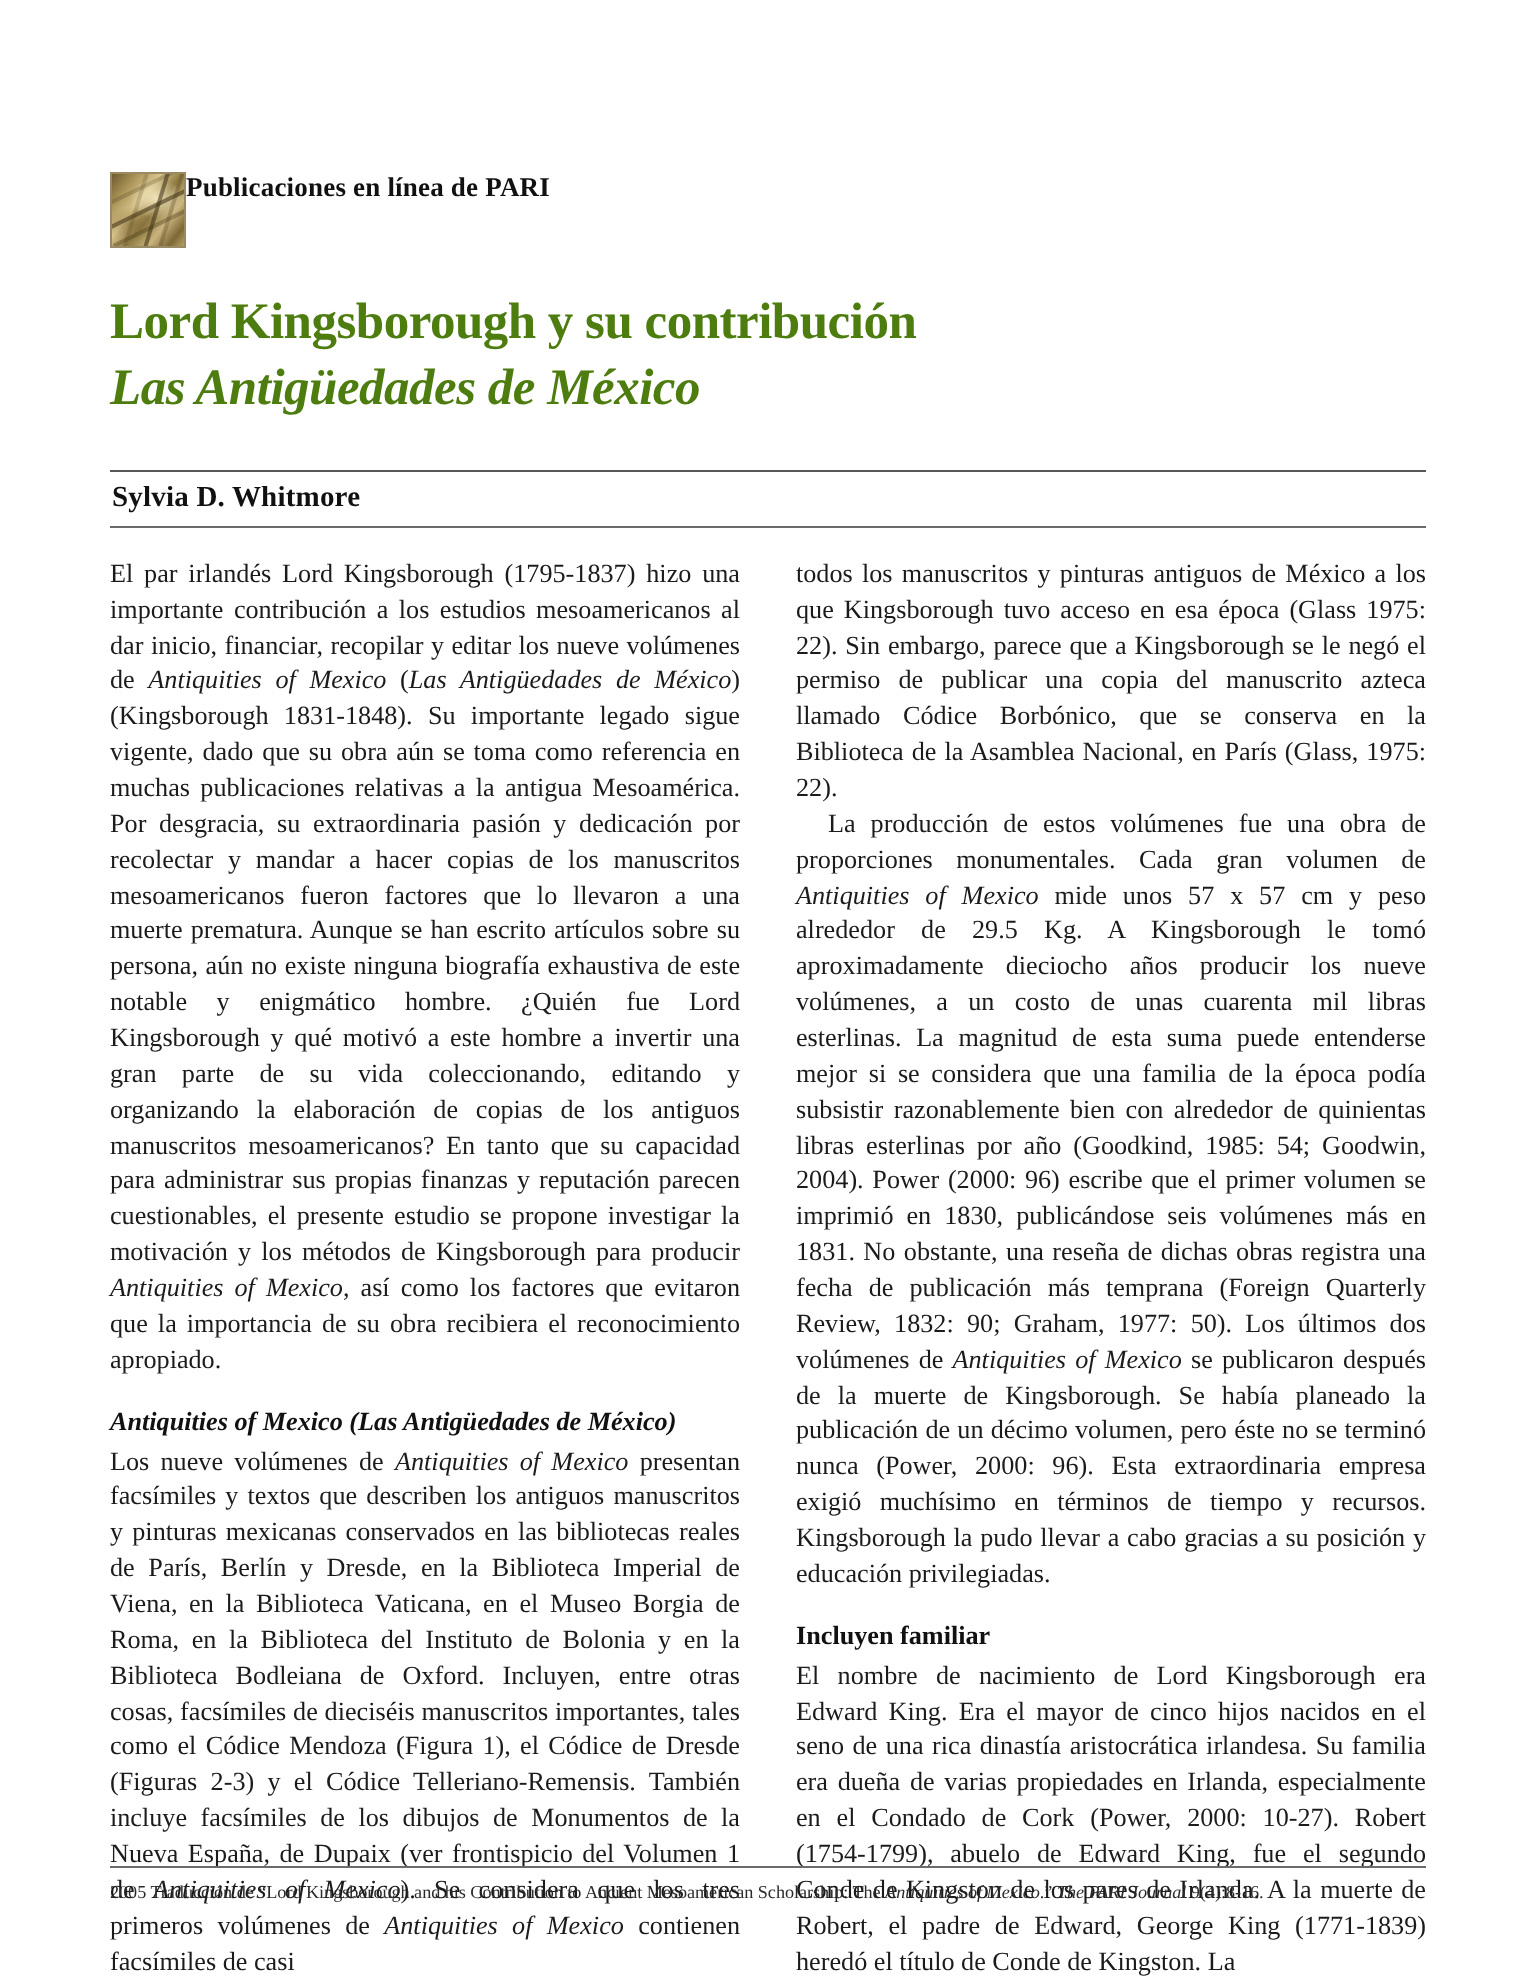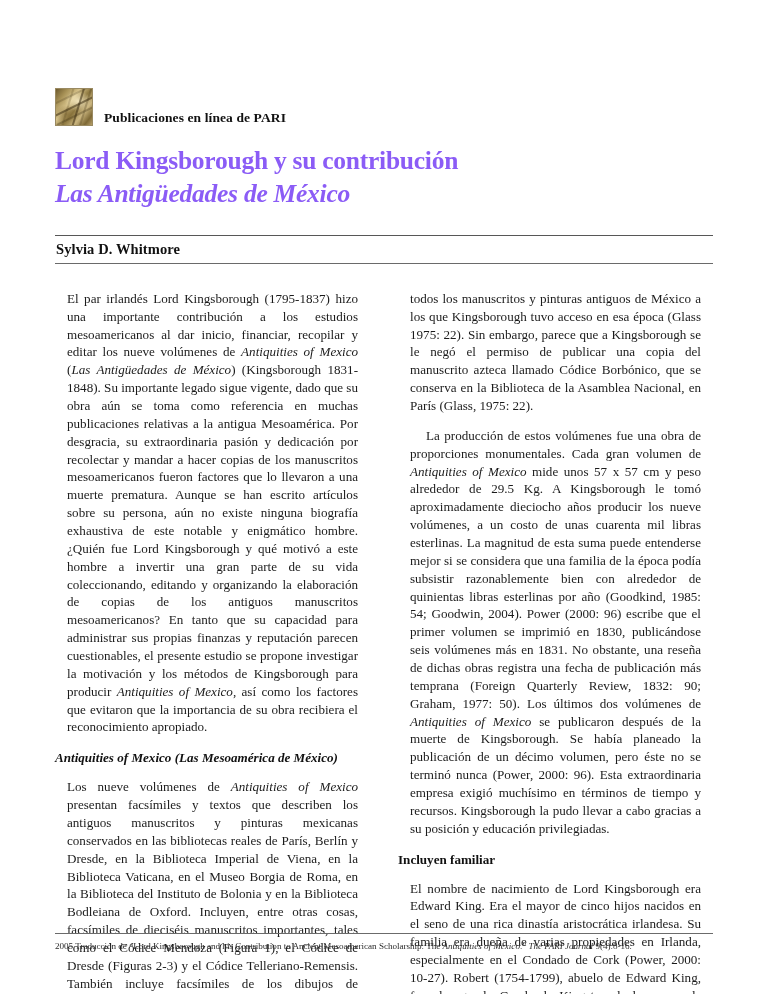--- a/index.html
+++ b/index.html
@@ -21,22 +21,21 @@
     left: 0; top: 0;
     width: 768px;
     height: 994px;
     box-sizing: border-box;
     padding: 86px 55px 0 55px;
   }
 
   
   .masthead {
     display: flex;
-    align-items: flex-end;
-    gap: 11px;
+    align-items: flex-start;
     height: 40px;
     margin-bottom: 19px;
   }
   .logo-mark {
     width: 38px;
     height: 38px;
     flex: 0 0 38px;
     border: 1px solid #9a8a62;
     box-sizing: border-box;
     background:
@@ -76,21 +75,21 @@
     letter-spacing: .1px;
     color: #111111;
   }
 
   
   .doc-title {
     font-size: 25.5px;
     font-weight: bold;
     line-height: 1.29;
     letter-spacing: -.25px;
-    color: #8b5cf6;
+    color: #4d7c0f;
     margin: 0 0 22px 0;
   }
   .doc-title .ln { display: block; }
   .doc-title .ln.ital { font-style: italic; }
 
   
   .rule {
     border: 0;
     border-top: 1px solid #575757;
     margin: 0;
@@ -113,21 +112,21 @@
     margin-top: 14px;
     display: flex;
     gap: 28px;
     align-items: flex-start;
   }
   .col {
     width: 315px;
     flex: 0 0 315px;
   }
   .col p {
-    margin: 12px;
+    margin: 0;
     font-size: 13.1px;
     line-height: 1.365;
     text-align: justify;
     text-justify: inter-word;
     hyphens: auto;
     color: #1b1b1b;
   }
   .col p.indent { text-indent: 16px; }
   .col h2 {
     font-size: 13.1px;
@@ -179,21 +178,21 @@
     <hr class="rule">
     <div class="author-name">Sylvia D. Whitmore</div>
     <hr class="rule thin">
   </div>
 
   <div class="columns">
 
     <div class="col">
       <p><span>El par irlandés Lord Kingsborough (1795-1837) hizo una importante contribución a los estudios mesoamericanos al dar inicio, financiar, recopilar y editar los nueve volúmenes de </span><span class="it">Antiquities of Mexico</span><span> (</span><span class="it">Las Antigüedades de México</span><span>) (Kingsborough 1831-1848). Su importante legado sigue vigente, dado que su obra aún se toma como referencia en muchas publicaciones relativas a la antigua Mesoamérica. Por desgracia, su extraordinaria pasión y dedicación por recolectar y mandar a hacer copias de los manuscritos mesoamericanos fueron factores que lo llevaron a una muerte prematura. Aunque se han escrito artículos sobre su persona, aún no existe ninguna biografía exhaustiva de este notable y enigmático hombre. ¿Quién fue Lord Kingsborough y qué motivó a este hombre a invertir una gran parte de su vida coleccionando, editando y organizando la elaboración de copias de los antiguos manuscritos mesoamericanos? En tanto que su capacidad para administrar sus propias finanzas y reputación parecen cuestionables, el presente estudio se propone investigar la motivación y los métodos de Kingsborough para producir </span><span class="it">Antiquities of Mexico</span><span>, así como los factores que evitaron que la importancia de su obra recibiera el reconocimiento apropiado.</span></p>
 
-      <h2><span>Antiquities of Mexico</span><span> (Las Mesoamérica de México)</span></h2>
+      <h2><span>Antiquities of Mexico</span><span> (Las Antigüedades de México)</span></h2>
 
       <p><span>Los nueve volúmenes de </span><span class="it">Antiquities of Mexico</span><span> presentan facsímiles y textos que describen los antiguos manuscritos y pinturas mexicanas conservados en las bibliotecas reales de París, Berlín y Dresde, en la Biblioteca Imperial de Viena, en la Biblioteca Vaticana, en el Museo Borgia de Roma, en la Biblioteca del Instituto de Bolonia y en la Biblioteca Bodleiana de Oxford. Incluyen, entre otras cosas, facsímiles de dieciséis manuscritos importantes, tales como el Códice Mendoza (Figura 1), el Códice de Dresde (Figuras 2-3) y el Códice Telleriano-Remensis. También incluye facsímiles de los dibujos de Monumentos de la Nueva España, de Dupaix (ver frontispicio del Volumen 1 de </span><span class="it">Antiquities of Mexico</span><span>). Se considera que los tres primeros volúmenes de </span><span class="it">Antiquities of Mexico</span><span> contienen facsímiles de casi</span></p>
     </div>
 
     <div class="col">
       <p>todos los manuscritos y pinturas antiguos de México a los que Kingsborough tuvo acceso en esa época (Glass 1975: 22). Sin embargo, parece que a Kingsborough se le negó el permiso de publicar una copia del manuscrito azteca llamado Códice Borbónico, que se conserva en la Biblioteca de la Asamblea Nacional, en París (Glass, 1975: 22).</p>
 
       <p class="indent"><span>La producción de estos volúmenes fue una obra de proporciones monumentales. Cada gran volumen de </span><span class="it">Antiquities of Mexico</span><span> mide unos 57 x 57 cm y peso alrededor de 29.5 Kg. A Kingsborough le tomó aproximadamente dieciocho años producir los nueve volúmenes, a un costo de unas cuarenta mil libras esterlinas. La magnitud de esta suma puede entenderse mejor si se considera que una familia de la época podía subsistir razonablemente bien con alrededor de quinientas libras esterlinas por año (Goodkind, 1985: 54; Goodwin, 2004). Power (2000: 96) escribe que el primer volumen se imprimió en 1830, publicándose seis volúmenes más en 1831. No obstante, una reseña de dichas obras registra una fecha de publicación más temprana (Foreign Quarterly Review, 1832: 90; Graham, 1977: 50). Los últimos dos volúmenes de </span><span class="it">Antiquities of Mexico</span><span> se publicaron después de la muerte de Kingsborough. Se había planeado la publicación de un décimo volumen, pero éste no se terminó nunca (Power, 2000: 96). Esta extraordinaria empresa exigió muchísimo en términos de tiempo y recursos. Kingsborough la pudo llevar a cabo gracias a su posición y educación privilegiadas.</span></p>
 
       <h2 class="upright">Incluyen familiar</h2>

